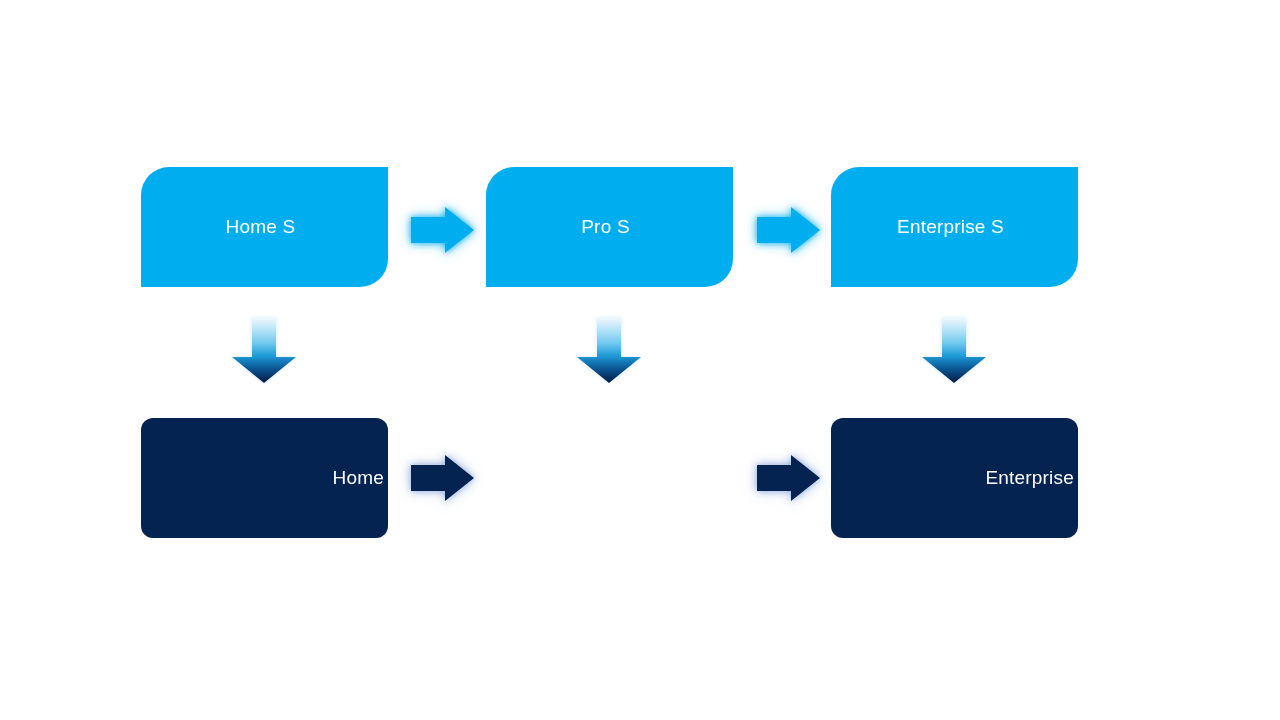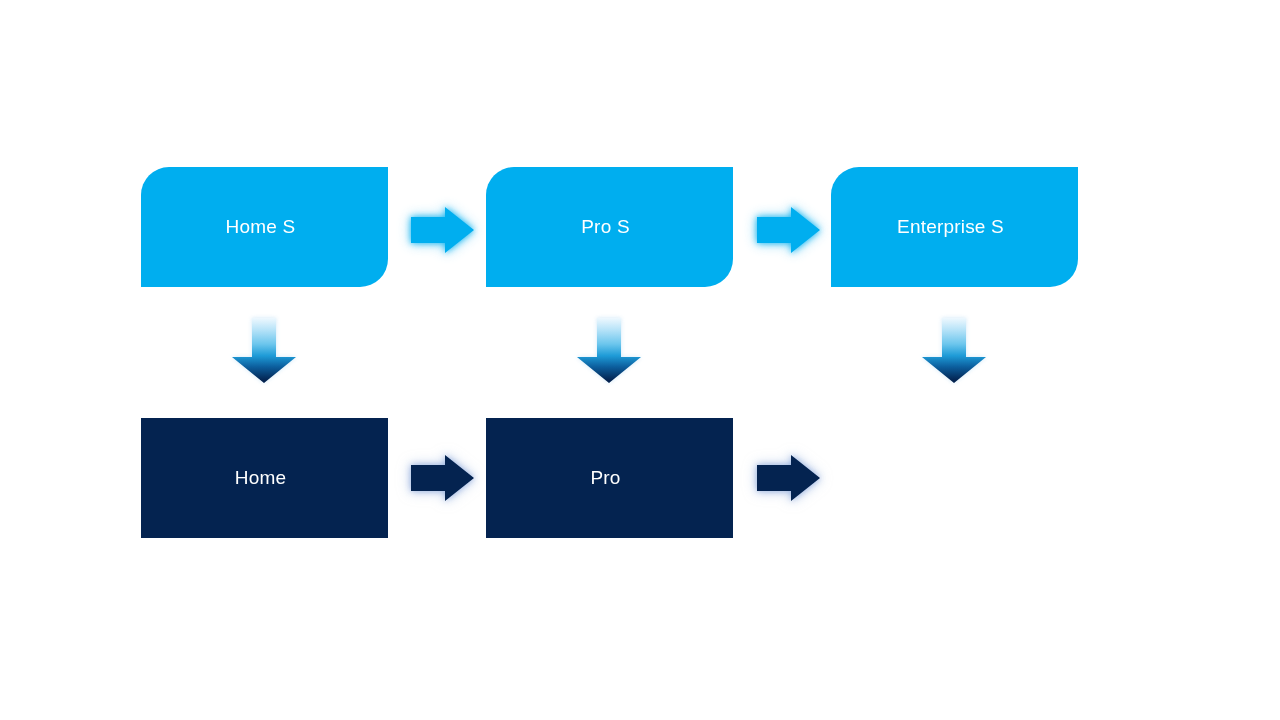--- a/index.html
+++ b/index.html
@@ -22,21 +22,22 @@
     letter-spacing:0.2px;
   }
   .box.top{
     top:167px;
     background:var(--light-blue,#00AEEF);
     border-radius:28px 0 28px 0;
   }
   .box.bottom{
     top:418px;
     background:var(--dark-navy,#042350);
-    border-radius:0;
+    border-radius:12px;
+    justify-content:flex-end;
   }
   .box .lbl{transform:translateX(-4px);}
   .h-arrow{
     position:absolute;
     width:63px;height:46px;
     clip-path:polygon(0px 10px,34px 10px,34px 0px,63px 23px,34px 46px,34px 36px,0px 36px);
   }
   .h-wrap{position:absolute;width:63px;height:46px;}
   .h-wrap.light{filter:drop-shadow(0 0 3px rgba(0,174,239,.85)) drop-shadow(0 0 6px rgba(0,174,239,.45));}
   .h-wrap.dark{filter:drop-shadow(0 0 3px rgba(142,170,220,.85)) drop-shadow(0 0 6px rgba(142,170,220,.5));}
@@ -88,22 +89,22 @@
   <div class="v-wrap" style="left:577px">
     <div class="v-arrow"></div>
   </div>
   <div class="v-wrap" style="left:922px">
     <div class="v-arrow"></div>
   </div>
 
   <div class="box bottom" style="left:141px">
     <span class="lbl">Home</span>
   </div>
-  <div class="box bottom" style="left:486px">
-    <span class="lbl">Pro</span>
+  <div class="box bottom" style="left:831px">
+    <span class="lbl">Enterprise</span>
   </div>
 
   <div class="h-wrap dark" style="left:411px;top:455px">
     <div class="h-arrow dark"></div>
   </div>
   <div class="h-wrap dark" style="left:757px;top:455px">
     <div class="h-arrow dark"></div>
   </div>
 
 </div>

